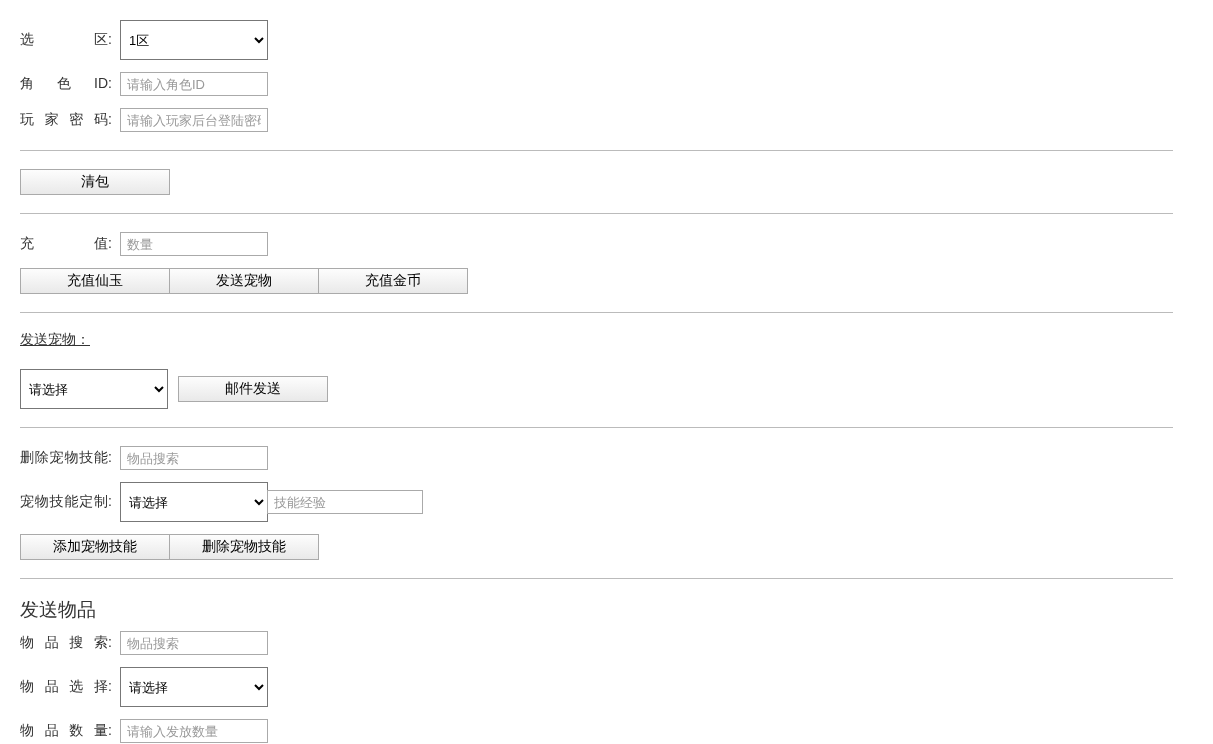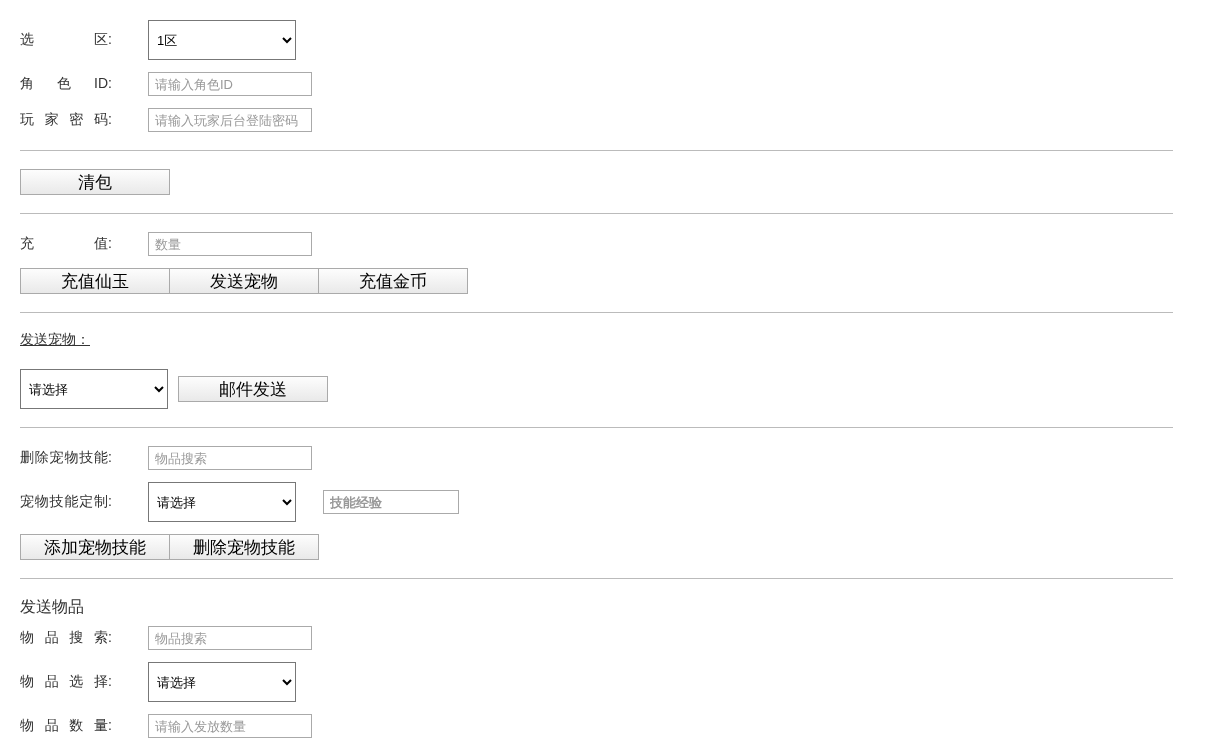--- a/index.html
+++ b/index.html
@@ -19,21 +19,20 @@
       overflow-y: scroll;
     }
     .content {
       padding: 20px 20px 30px 20px;
       width: 1193px;
     }
     .field-row {
       display: flex;
       align-items: center;
       margin-bottom: 12px;
-      gap: 28px;
     }
     .field-label {
       width: 100px;
       text-align-last: justify;
       text-align: justify;
       letter-spacing: 0;
       white-space: nowrap;
     }
     .field-label-inner {
       display: inline-block;
@@ -42,81 +41,80 @@
     }
     .colon {
       margin: 0 2px 0 0;
     }
     input[type="text"], input[type="password"] {
       height: 24px;
       border: 1px solid #aaa;
       padding: 0 6px;
       font-size: 13px;
       outline: none;
-      width: 164px;
+      width: 148px;
       background: #fff;
     }
     input::placeholder {
       color: #999;
     }
     select {
       height: 40px;
       border: 1px solid #777;
       background: #fff;
       font-size: 13px;
       padding: 0 4px;
       width: 148px;
       outline: none;
     }
     .btn {
       height: 26px;
       border: 1px solid #aaa;
       background: linear-gradient(#fdfdfd, #e9e9e9);
-      font-size: 17px;
+      font-size: 14px;
       cursor: pointer;
       width: 150px;
       display: inline-flex;
       align-items: center;
       justify-content: center;
       margin-right: -1px;
     }
     .btn-row {
       display: flex;
       margin-bottom: 4px;
     }
     hr {
       border: none;
       border-top: 1px solid #bbb;
       margin: 18px 0;
     }
     .section-title {
-      font-size: 16px;
+      font-size: 19px;
       font-weight: normal;
       margin-bottom: 8px;
     }
     .send-pet-label {
       margin-bottom: 20px;
       text-decoration: underline;
     }
     .send-pet-row {
       display: flex;
       align-items: center;
       gap: 10px;
       margin-bottom: 6px;
     }
     .inline-input {
       margin-left: 0;
     }
     .skill-row select {
       width: 148px;
     }
     .skill-row input {
-      width: 136px;
+      width: 156px;
       margin-left: -1px;
-      font-weight: bold;
     }
   </style>
 </head>
 <body>
 
 <div class="content">
 
   <div class="field-row">
     <span class="field-label"><span class="field-label-inner">选区</span><span class="colon">:</span></span>
     <select>

